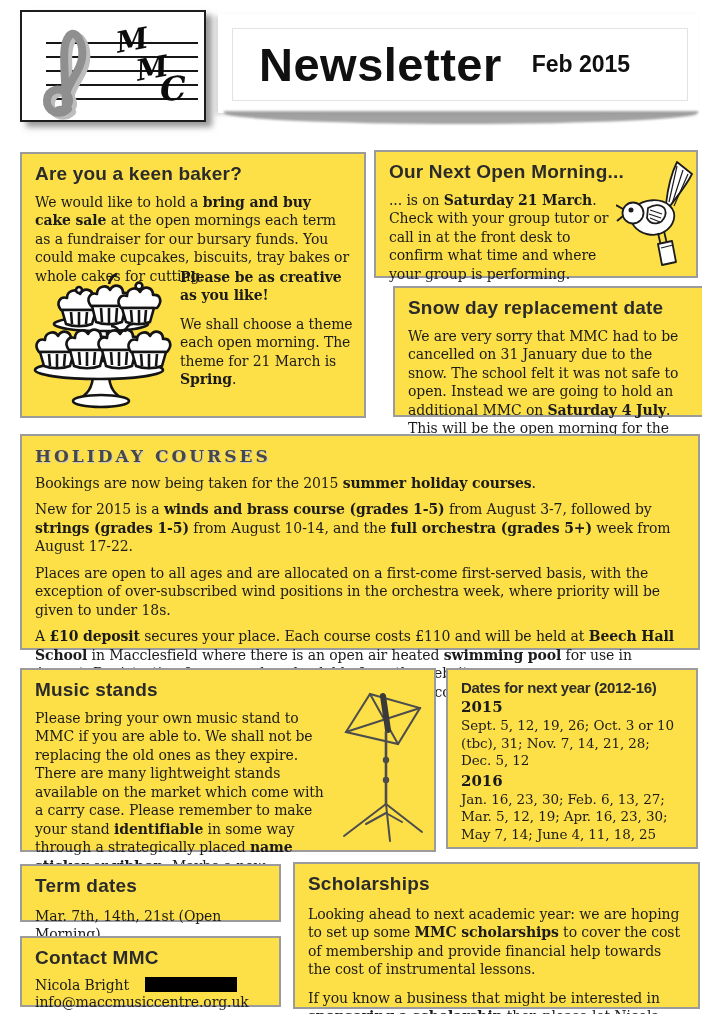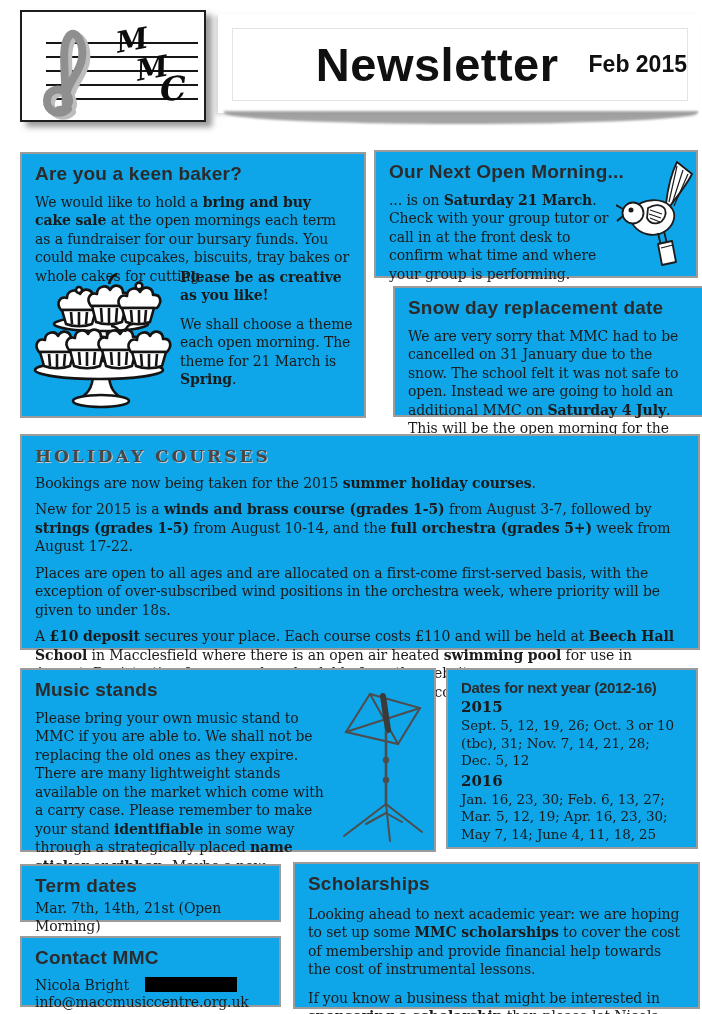--- a/index.html
+++ b/index.html
@@ -14,30 +14,30 @@
   .logo-clef{position:absolute;left:6px;top:2px;}
   .logo-letter{position:absolute;font-family:"DejaVu Serif",serif;font-weight:bold;font-style:italic;
                color:#0c0c0c;line-height:1;}
   .logo-m1{left:94px;top:14px;font-size:29px;transform:rotate(-10deg);}
   .logo-m2{left:114px;top:42px;font-size:29px;transform:rotate(-10deg);}
   .logo-c{left:138px;top:60px;font-size:33px;transform:rotate(-4deg);}
 
   .header-card{position:absolute;left:218px;top:14px;width:480px;height:99px;background:#fff;
                box-shadow:-3px 2px 4px rgba(150,150,150,.35);}
   .header-inner{position:absolute;left:14px;top:14px;right:10px;bottom:12px;border:1px solid #e3e3e3;
-                display:flex;align-items:center;background:#fff;justify-content:flex-end;}
+                display:flex;align-items:center;background:#fff;}
   .nl-title{font-family:"Liberation Sans",sans-serif;font-weight:bold;font-size:47px;
             letter-spacing:.5px;color:#101010;margin-left:26px;}
   .nl-date{font-family:"Liberation Sans",sans-serif;font-weight:bold;font-size:23px;color:#101010;
            margin-left:30px;}
   .header-shadow{position:absolute;left:224px;top:111px;width:474px;height:13px;background:#8d8d8d;
                  border-radius:0 0 55% 55%/0 0 95% 95%;filter:blur(1.3px);opacity:.8;}
 
   
-  .box{position:absolute;border:2px solid #9b9b9b;background:#0ea5e9;}
+  .box{position:absolute;border:2px solid #9b9b9b;background:#fde047;}
   .bh{font-family:"Liberation Sans",sans-serif;font-weight:bold;font-size:19px;color:#2b2b2b;
       margin:9px 0 0 13px;letter-spacing:.2px;line-height:1.15;}
   .box p{font-size:14px;line-height:1.32;letter-spacing:-.1px;margin:8px 13px 0 13px;}
   b{font-weight:bold;}
 
   #box-baker{left:20px;top:152px;width:346px;height:266px;}
   .baker-illu{position:absolute;left:3px;top:110px;}
   .baker-col{position:absolute;left:158px;top:114px;width:178px;}
   .baker-col p{margin:0 4px 10px 0;}
   .baker-col .lead{font-weight:bold;}
@@ -55,21 +55,21 @@
   #box-stands{left:20px;top:668px;width:416px;height:184px;}
   #box-stands p{margin-right:104px;}
   .stand-illu{position:absolute;right:4px;top:16px;}
 
   #box-dates{left:446px;top:668px;width:252px;height:181px;}
   #box-dates .bh{font-size:15px;letter-spacing:-.3px;}
   .year-label{font-weight:bold;font-size:15px;margin:2px 0 0 13px;}
   .year-dates{font-size:13.5px;line-height:1.3;letter-spacing:-.1px;margin:1px 12px 0 13px;}
 
   #box-term{left:20px;top:864px;width:261px;height:58px;}
-  #box-term p{margin-top:2px;}
+  #box-term p{margin-top:10px;}
 
   #box-contact{left:20px;top:936px;width:261px;height:71px;}
   .contact-row{display:flex;align-items:center;margin:8px 8px 0 13px;}
   .contact-row span{font-size:14px;letter-spacing:-.1px;}
   .redaction{width:92px;height:15px;background:#000;margin-left:16px;}
   .contact-email{font-size:14px;letter-spacing:-.1px;margin:1px 13px 0 13px;}
 
   #box-scholar{left:293px;top:862px;width:407px;height:147px;}
   #box-scholar p{margin-top:10px;}
 </style>

